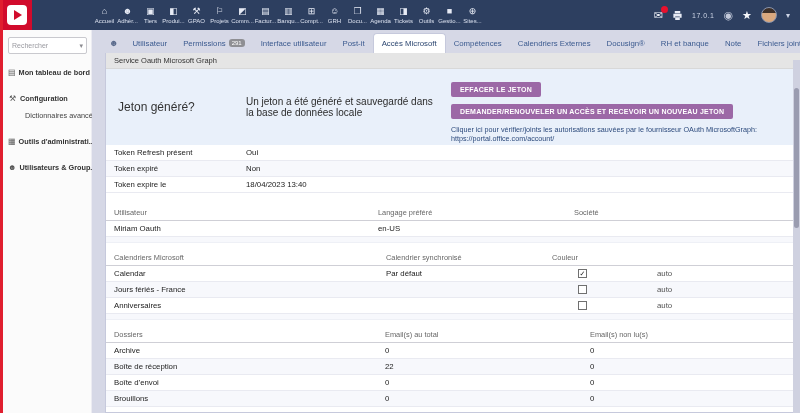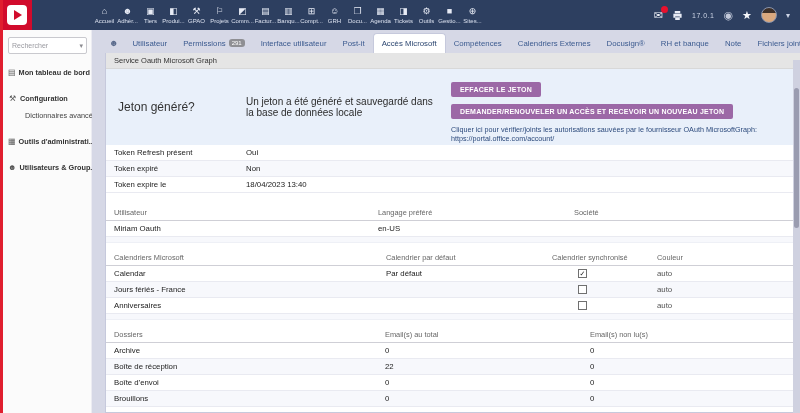--- a/index.html
+++ b/index.html
@@ -289,21 +289,20 @@
               <div class="tcell c2">en-US</div>
               <div class="tcell c3"></div>
             </div>
           </div>
         <div class="stripe"></div>
         <div class="gap sm"></div>
 
         <div id="cal-table">
             <div class="trow thead cal-grid">
               <div class="tcell">Calendriers Microsoft</div>
-              <div class="tcell c2">Calendrier par défaut</div>
               <div class="tcell c3">Calendrier synchronisé</div>
               <div class="tcell c4">Couleur</div>
             </div>
             <div class="trow cal-grid">
               <div class="tcell">Calendar</div>
               <div class="tcell c2">Par défaut</div>
               <div class="tcell c3"><span class="cb">✓</span></div>
               <div class="tcell c4 muted">auto</div>
             </div>
             <div class="trow cal-grid alt">

